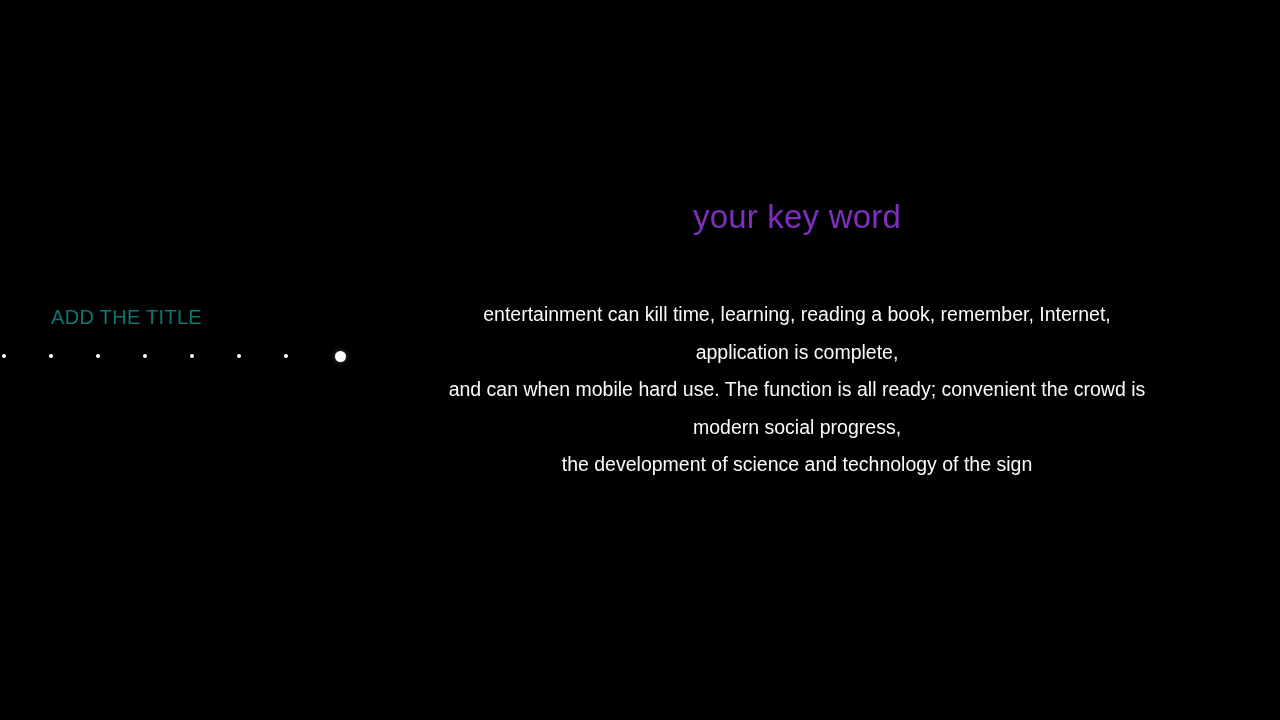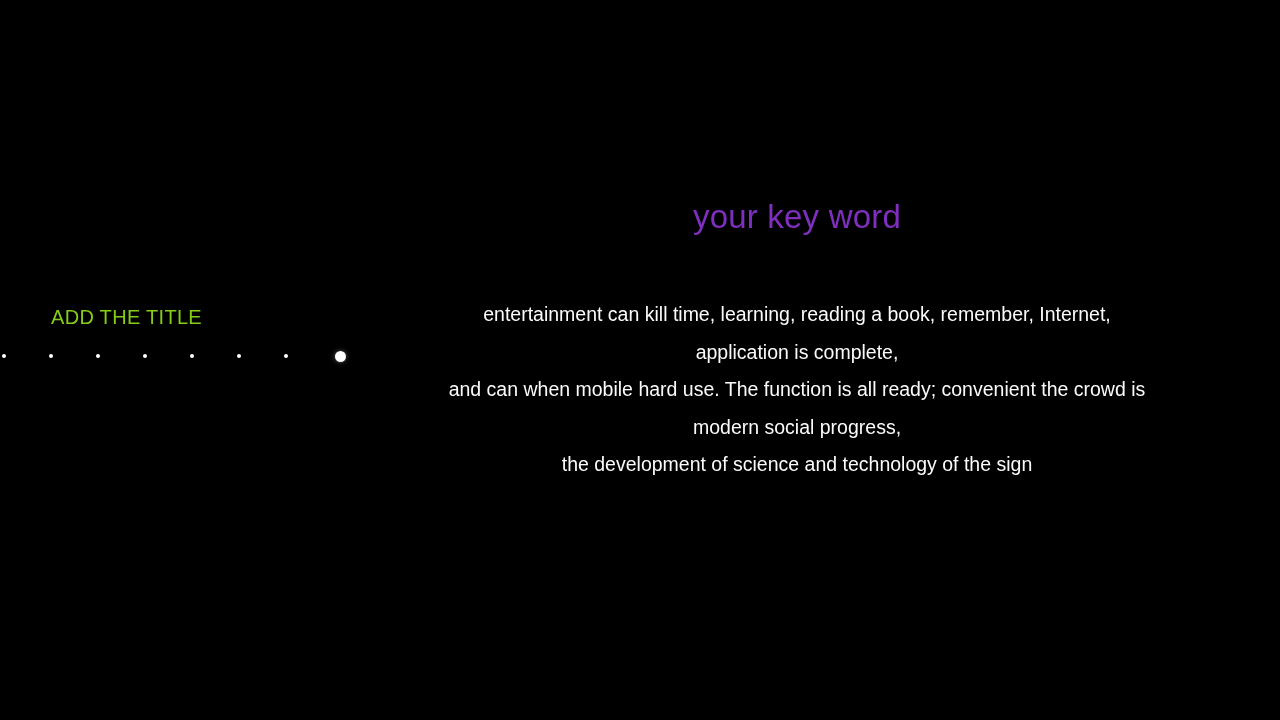--- a/index.html
+++ b/index.html
@@ -35,21 +35,21 @@
 
   
   #section-title {
     position: absolute;
     left: 51px;
     top: 305px;
     font-size: 20px;
     font-weight: 400;
     letter-spacing: 0.3px;
     line-height: 24px;
-    color: #84cc16;
+    color: #0f766e;
     white-space: nowrap;
   }
 
   
   #dot-rail {
     position: absolute;
     left: 0px;
     top: 348px;
     width: 360px;
     height: 18px;

